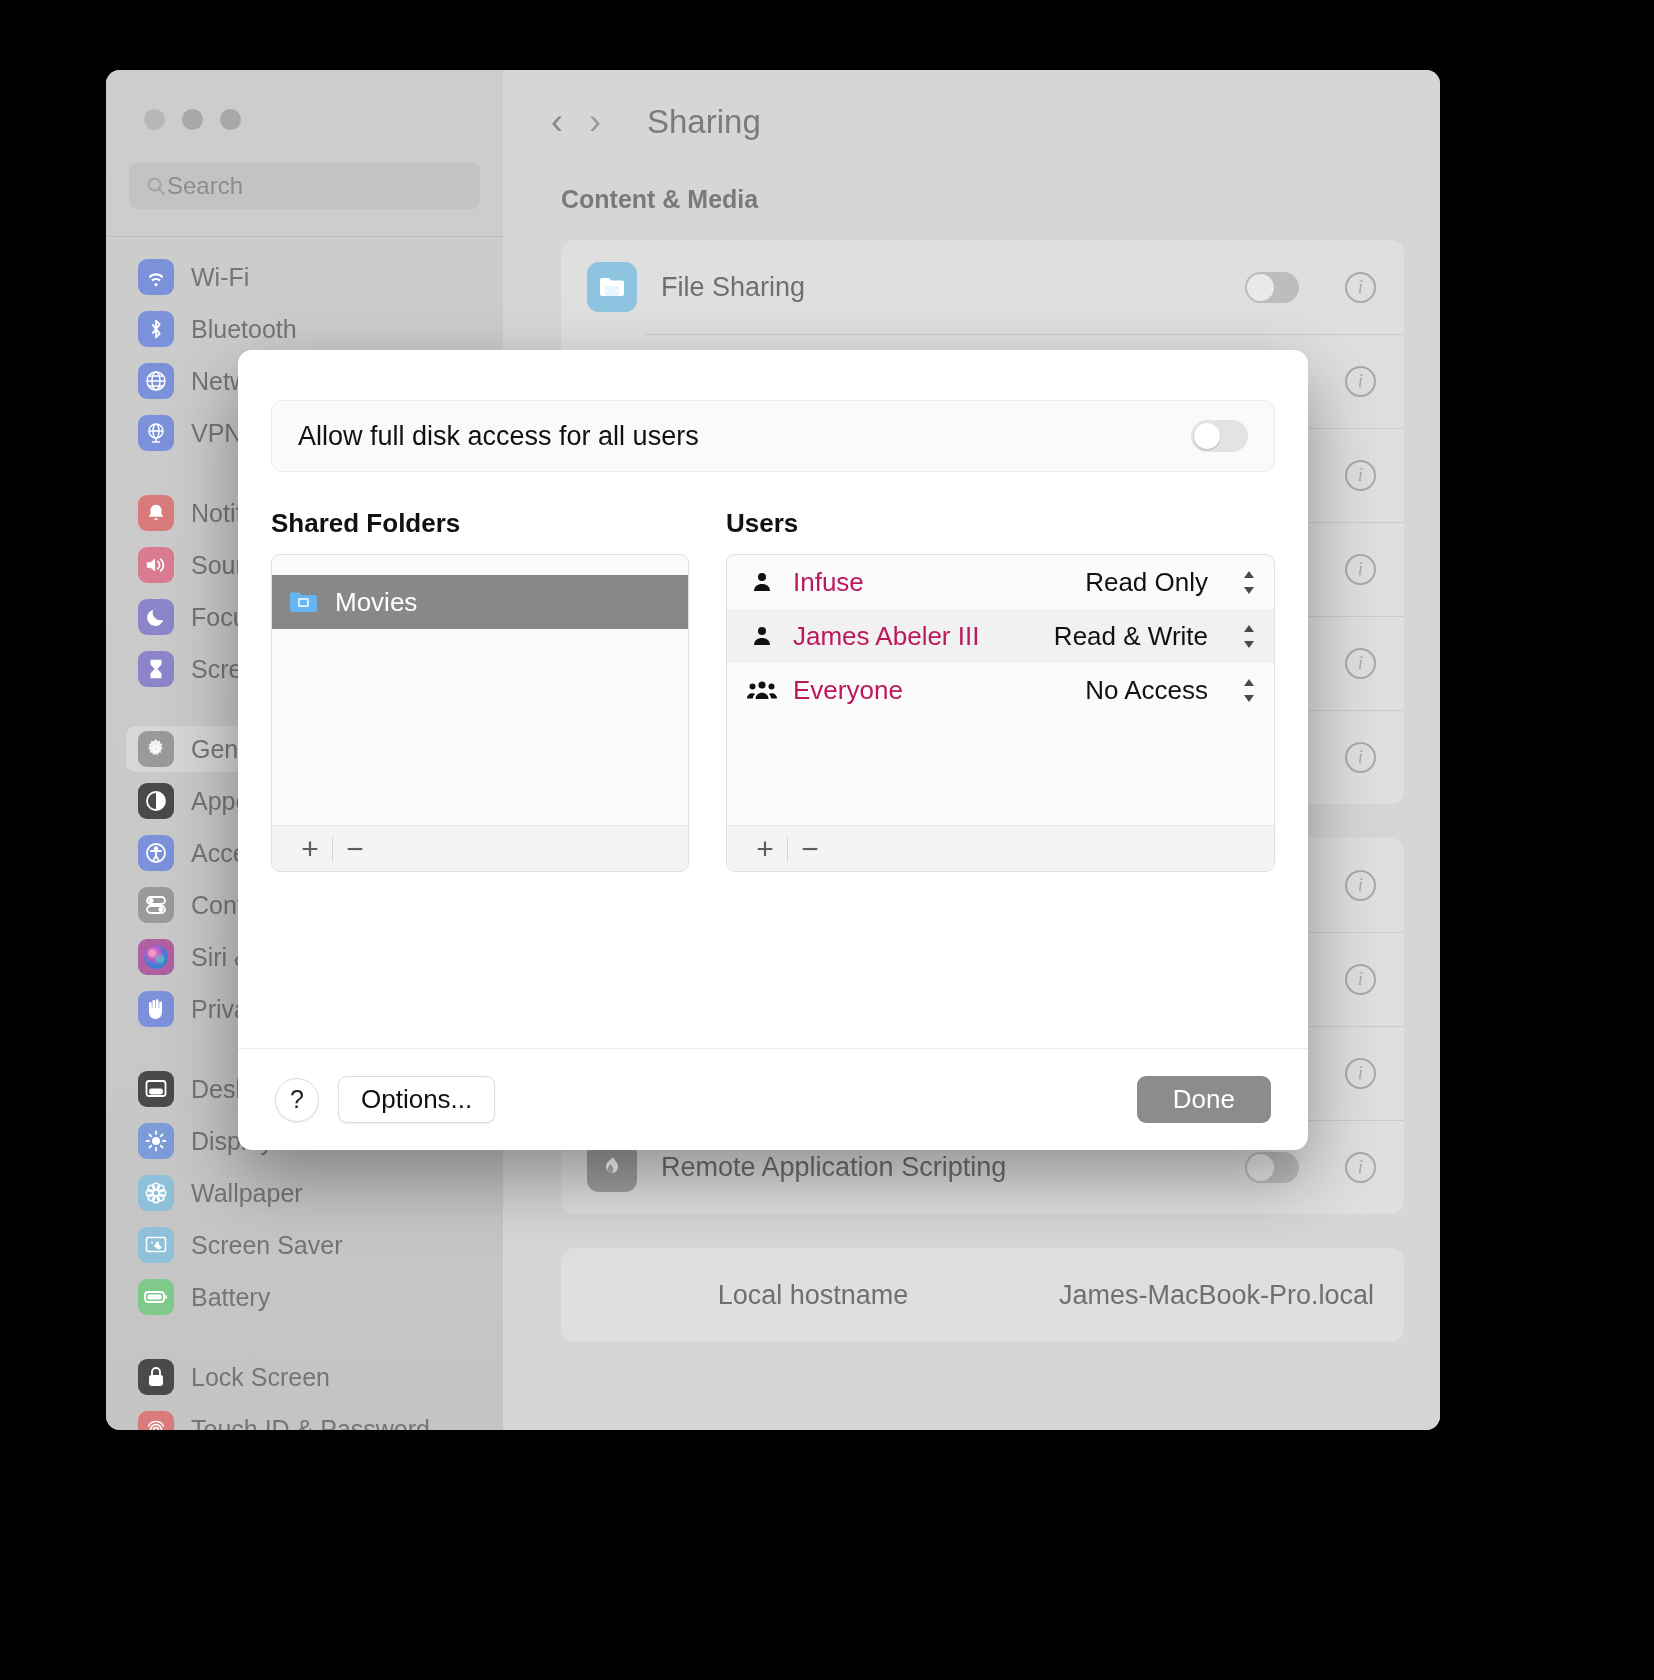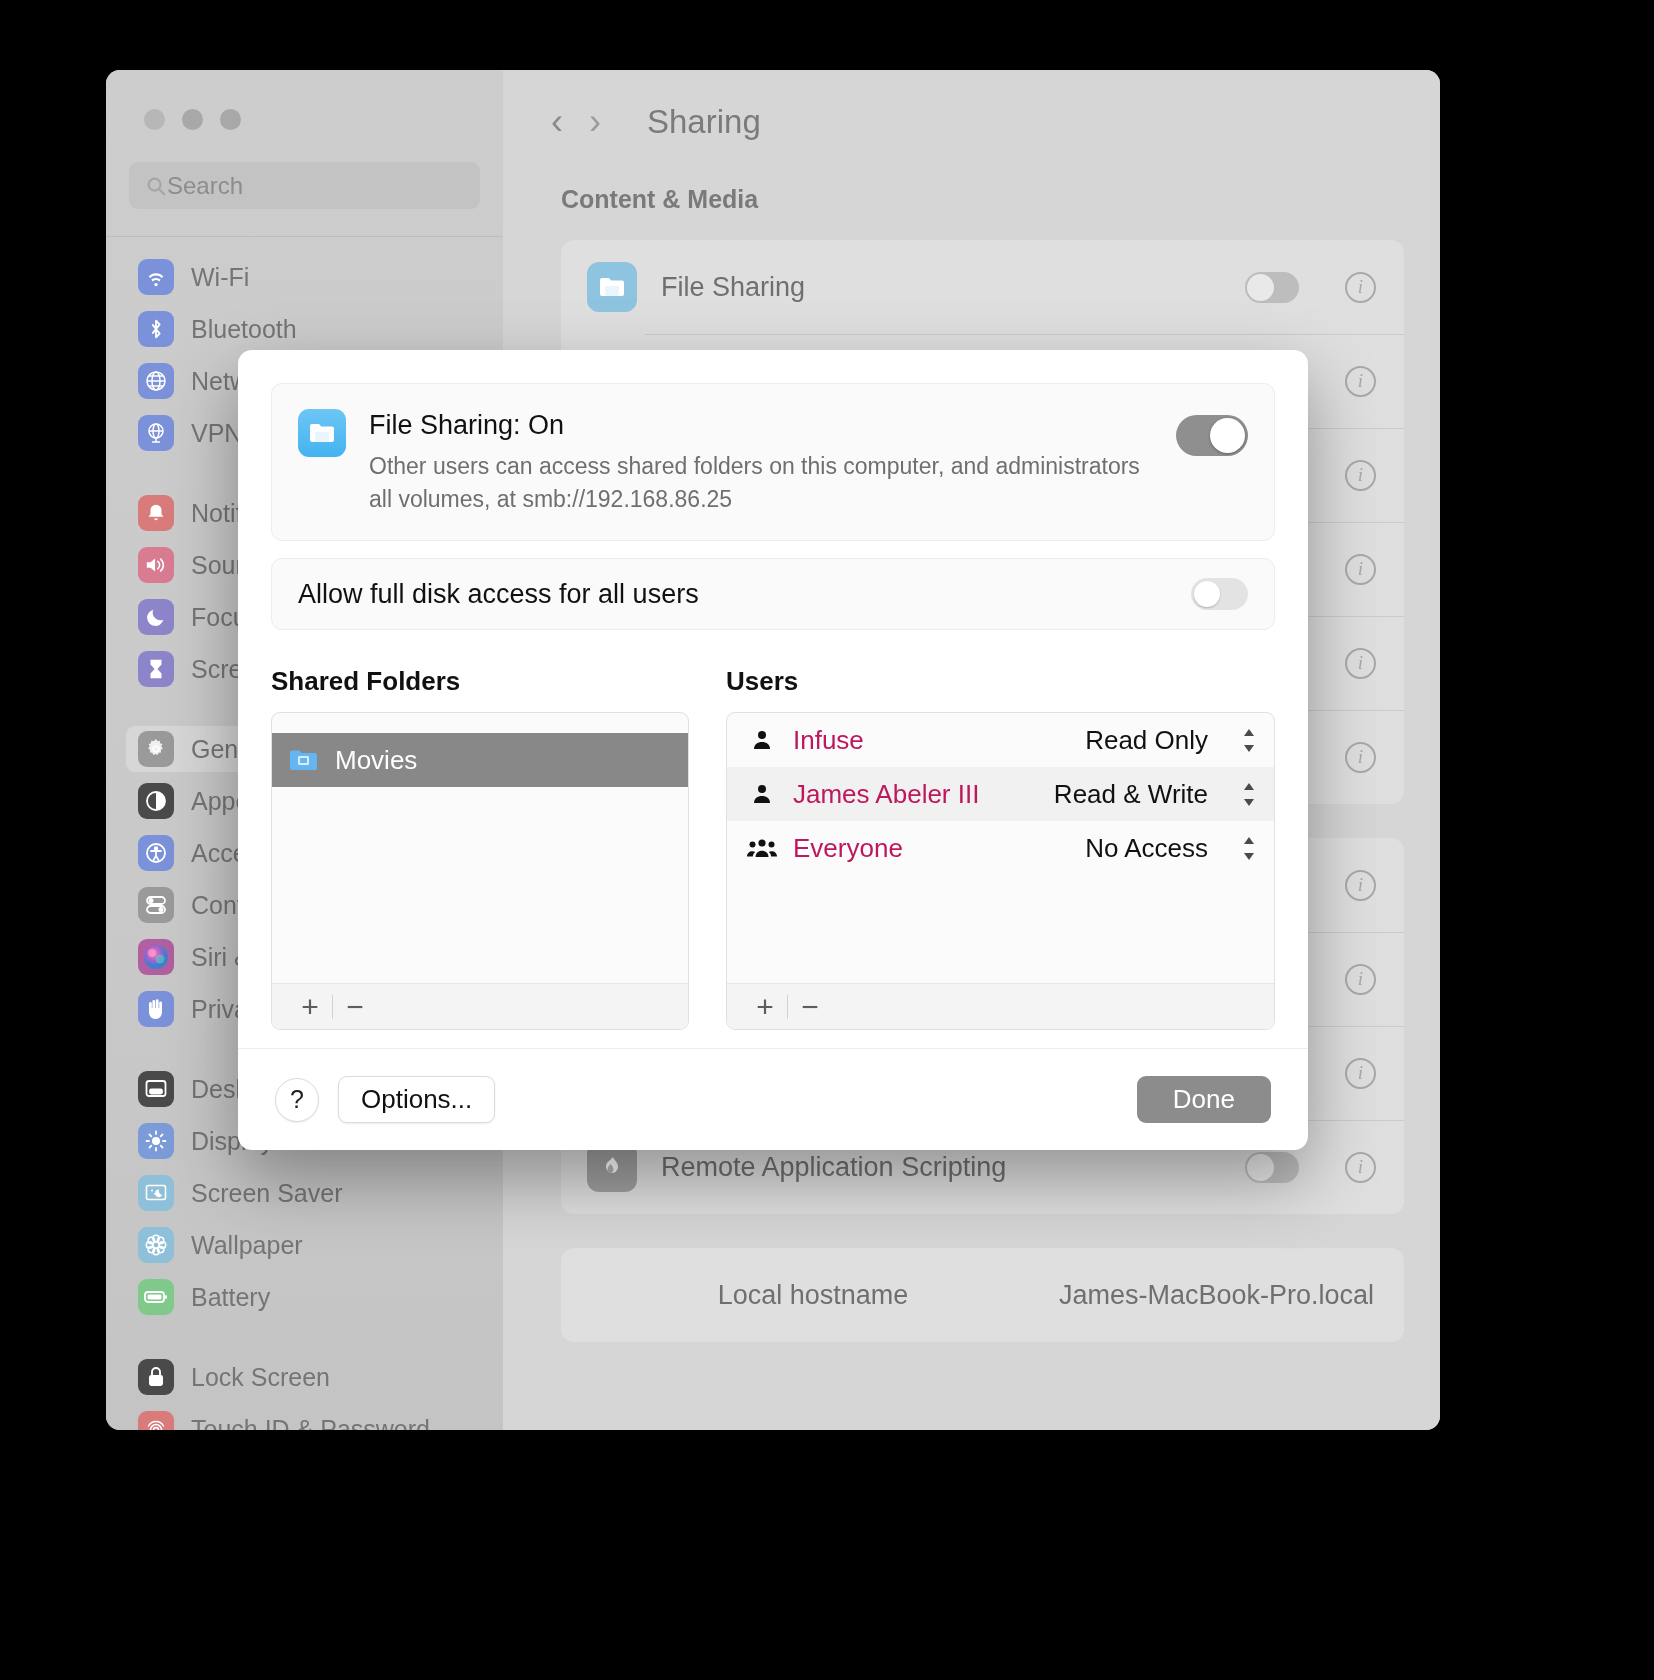--- a/index.html
+++ b/index.html
@@ -460,48 +460,48 @@
                   <line x1="16.7" y1="16.7" x2="18.5" y2="18.5"></line>
                   <line x1="5.5" y1="18.5" x2="7.3" y2="16.7"></line>
                   <line x1="16.7" y1="7.3" x2="18.5" y2="5.5"></line>
                 </g>
               </svg>
             </div>
             <span class="sb-label">Displays</span>
           </div>
           <div class="sb-item">
             <div class="sb-ico" style="background: rgb(143, 192, 217);">
-              <svg width="24" height="22" viewBox="0 0 24 22" fill="none" stroke="#fff" stroke-width="1.6">
-                <rect x="2.5" y="3.5" width="19" height="14" rx="2"></rect>
-                <path d="M15 7.5a3.8 3.8 0 1 0 3.2 5.6A4.2 4.2 0 0 1 15 7.5z" fill="#fff" stroke="none"></path>
-                <circle cx="8" cy="8.5" r="1" fill="#fff" stroke="none"></circle>
-                <circle cx="10.5" cy="12" r=".8" fill="#fff" stroke="none"></circle>
-              </svg>
-            </div>
-            <span class="sb-label">Screen Saver</span>
-          </div>
-          <div class="sb-item">
-            <div class="sb-ico" style="background: rgb(143, 192, 217);">
               <svg width="24" height="24" viewBox="0 0 24 24" fill="none" stroke="#fff" stroke-width="1.5">
                 <circle cx="12" cy="12" r="3.2"></circle>
                 <g>
                   <circle cx="12" cy="5.5" r="3.2"></circle>
                   <circle cx="12" cy="18.5" r="3.2"></circle>
                   <circle cx="5.5" cy="12" r="3.2"></circle>
                   <circle cx="18.5" cy="12" r="3.2"></circle>
                   <circle cx="7.4" cy="7.4" r="3.2"></circle>
                   <circle cx="16.6" cy="16.6" r="3.2"></circle>
                   <circle cx="7.4" cy="16.6" r="3.2"></circle>
                   <circle cx="16.6" cy="7.4" r="3.2"></circle>
                 </g>
               </svg>
             </div>
             <span class="sb-label">Wallpaper</span>
           </div>
           <div class="sb-item">
+            <div class="sb-ico" style="background: rgb(143, 192, 217);">
+              <svg width="24" height="22" viewBox="0 0 24 22" fill="none" stroke="#fff" stroke-width="1.6">
+                <rect x="2.5" y="3.5" width="19" height="14" rx="2"></rect>
+                <path d="M15 7.5a3.8 3.8 0 1 0 3.2 5.6A4.2 4.2 0 0 1 15 7.5z" fill="#fff" stroke="none"></path>
+                <circle cx="8" cy="8.5" r="1" fill="#fff" stroke="none"></circle>
+                <circle cx="10.5" cy="12" r=".8" fill="#fff" stroke="none"></circle>
+              </svg>
+            </div>
+            <span class="sb-label">Screen Saver</span>
+          </div>
+          <div class="sb-item">
             <div class="sb-ico" style="background: rgb(127, 201, 138);">
               <svg width="26" height="18" viewBox="0 0 26 18" fill="none" stroke="#fff" stroke-width="1.8">
                 <rect x="2" y="4" width="19" height="10" rx="3"></rect>
                 <rect x="4.5" y="6.5" width="14" height="5" rx="1.4" fill="#fff" stroke="none"></rect>
                 <path d="M23 8v2" stroke-linecap="round"></path>
               </svg>
             </div>
             <span class="sb-label">Battery</span>
           </div>
           <div class="sb-gap"></div>
@@ -660,33 +660,20 @@
           <span class="row-label">Local hostname</span>
           <span class="row-label" style="flex:0;white-space:nowrap;">James-MacBook-Pro.local</span>
         </div>
       </div>
     </div>
   </div>
 
   <div class="sheet">
     <div class="sheet-body">
 
-      <div class="fs-card">
-        <div class="fs-ico">
-          <svg width="28" height="24" viewBox="0 0 28 24" fill="#fff">
-            <path d="M2 5a2 2 0 0 1 2-2h7l2.2 2.6H24a2 2 0 0 1 2 2V19a2 2 0 0 1-2 2H4a2 2 0 0 1-2-2z"></path>
-            <rect x="7" y="11" width="14" height="10" rx="1.4" fill="#eaf6fd"></rect>
-          </svg>
-        </div>
-        <div class="fs-txt">
-          <div class="fs-title">File Sharing: On</div>
-          <div class="fs-sub">Other users can access shared folders on this computer, and administrators all volumes, at smb://192.168.86.25</div>
-        </div>
-        <div class="big-toggle"></div>
-      </div>
 
       <div class="fd-card">
         <span class="fd-label">Allow full disk access for all users</span>
         <div class="small-toggle"></div>
       </div>
 
       <div class="panes">
 
         <div class="pane left">
           <div class="pane-title">Shared Folders</div>

